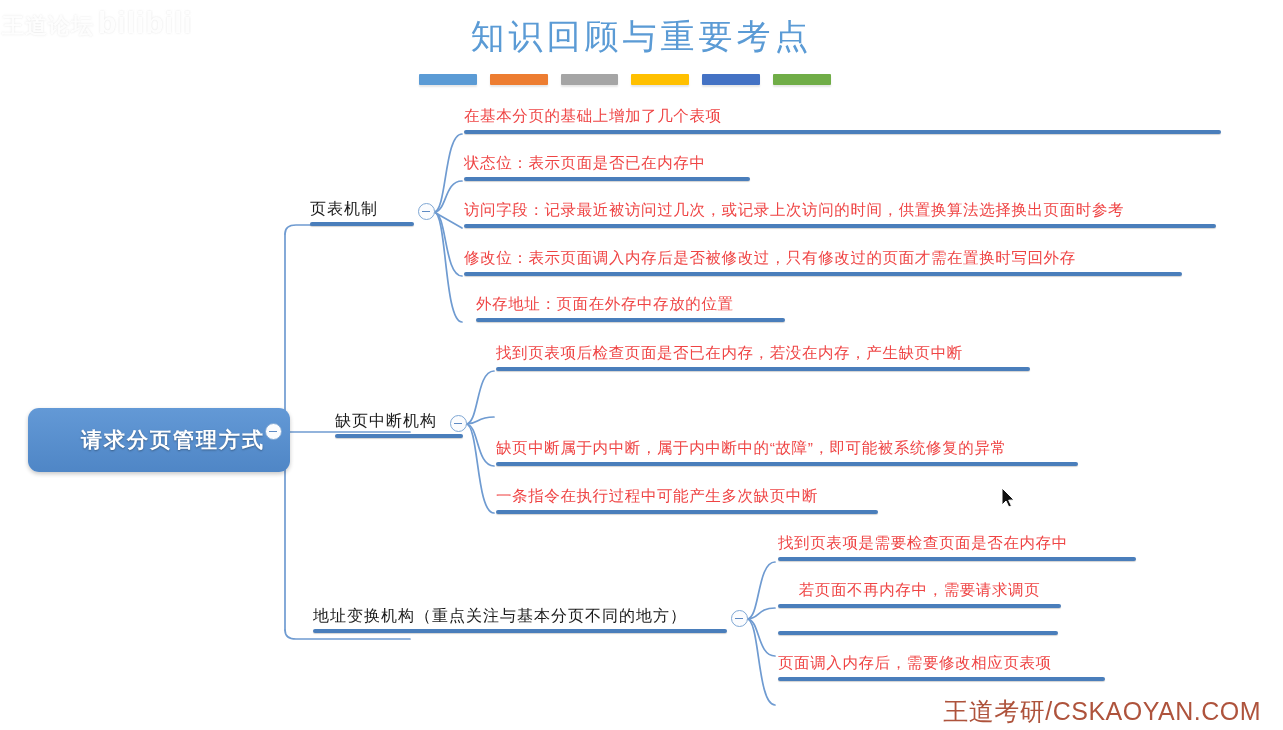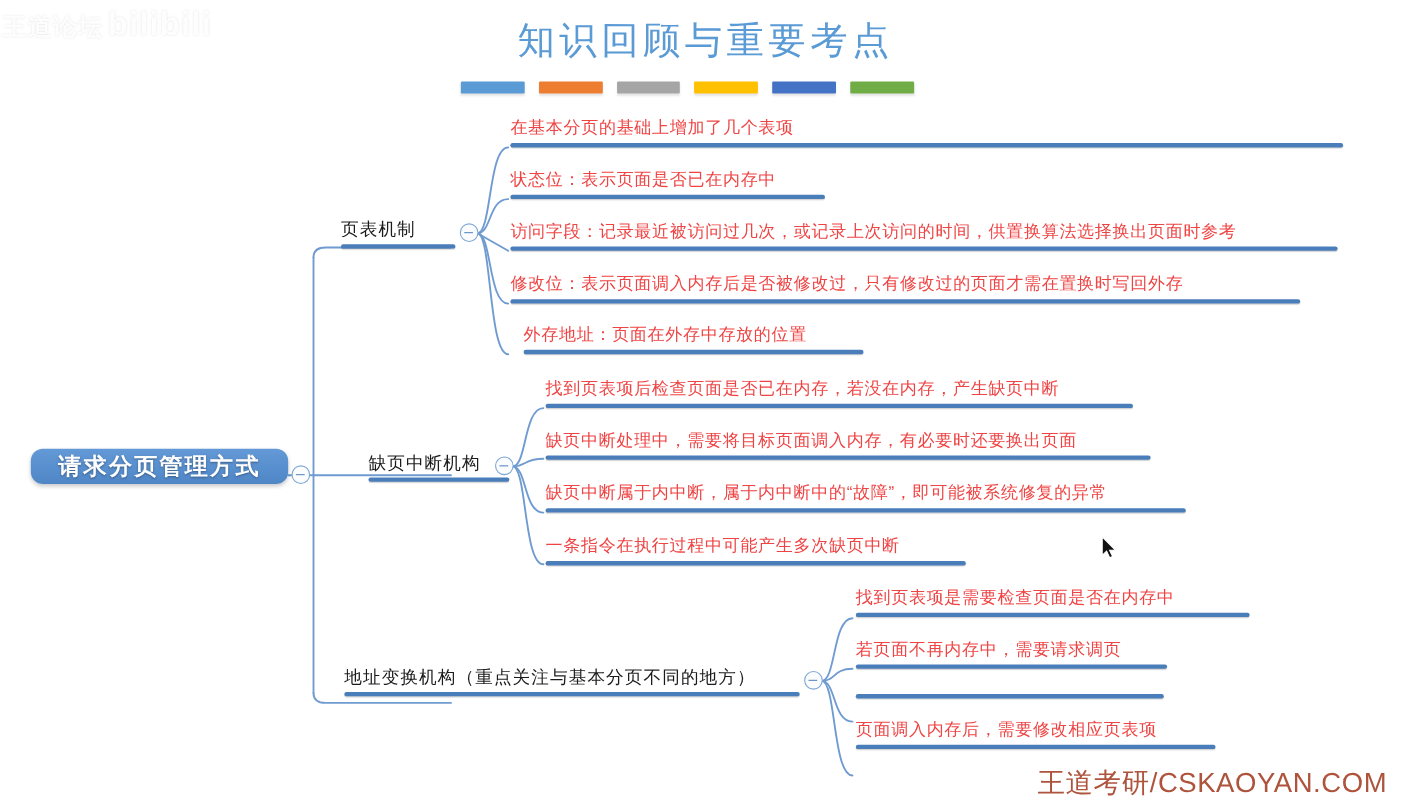--- a/index.html
+++ b/index.html
@@ -85,32 +85,33 @@
     box-shadow: 0 2px 2px rgba(0,0,0,0.10);
   }
 
   
   #links { position: absolute; left: 0; top: 0; width: 1283px; height: 730px; }
 
   
   #root-node {
     position: absolute;
     left: 28px; top: 408px;
-    width: 234px; height: 32px;
+    width: 234px; height: 64px;
     background: linear-gradient(180deg,#6399d6 0%,#4f86c6 100%);
     border-radius: 11px;
     box-shadow: 0 2px 4px rgba(0,0,0,0.22);
     color: #ffffff;
     font-size: 21px;
     font-weight: bold;
     letter-spacing: 2px;
     display: flex;
     align-items: center;
     justify-content: center;
     text-shadow: 0 1px 2px rgba(0,0,0,0.35);
+    padding-left: 28px;
   }
 
   
   .toggle {
     position: absolute;
     width: 17px; height: 17px;
     border: 1.4px solid #7FA7D4;
     border-radius: 50%;
     background: #fbfcfe;
     box-sizing: border-box;
@@ -252,44 +253,40 @@
   <div class="branch" style="left:318px; top:411px; width:128px;margin-left:17px;">
     <span>缺页中断机构</span>
     <div class="rule" style="width:128px;"></div>
   </div>
   <div class="toggle" style="left:450px; top:415px;"></div>
 
   <div class="leaf" style="left:496px; top:343px; width:534px;">
     <span>找到页表项后检查页面是否已在内存，若没在内存，产生缺页中断</span>
     <div class="rule" style="width:534px;"></div>
   </div>
-  <div class="leaf" style="left:496px; top:390px; width:550px;">
-    <span>缺页中断处理中，需要将目标页面调入内存，有必要时还要换出页面</span>
-    <div class="rule" style="width:550px;"></div>
-  </div>
   <div class="leaf" style="left:496px; top:438px; width:582px;">
     <span>缺页中断属于内中断，属于内中断中的“故障”，即可能被系统修复的异常</span>
     <div class="rule" style="width:582px;"></div>
   </div>
   <div class="leaf" style="left:496px; top:486px; width:382px;">
     <span>一条指令在执行过程中可能产生多次缺页中断</span>
     <div class="rule" style="width:382px;"></div>
   </div>
 
   <div class="branch" style="left:313px; top:606px; width:414px;">
     <span>地址变换机构（重点关注与基本分页不同的地方）</span>
     <div class="rule" style="width:414px;"></div>
   </div>
   <div class="toggle" style="left:731px; top:610px;"></div>
 
   <div class="leaf" style="left:778px; top:533px; width:358px;">
     <span>找到页表项是需要检查页面是否在内存中</span>
     <div class="rule" style="width:358px;"></div>
   </div>
-  <div class="leaf" style="left:778px; top:580px; width:283px;">
+  <div class="leaf" style="left:778px; top:580px; width:283px;text-align:center;">
     <span>若页面不再内存中，需要请求调页</span>
     <div class="rule" style="width:283px;"></div>
   </div>
   <div class="leaf" style="left:778px; top:628px; width:280px;">
     <div class="rule" style="width:280px;"></div>
   </div>
   <div class="leaf" style="left:778px; top:653px; width:327px;">
     <span>页面调入内存后，需要修改相应页表项</span>
     <div class="rule" style="width:327px;"></div>
   </div>

